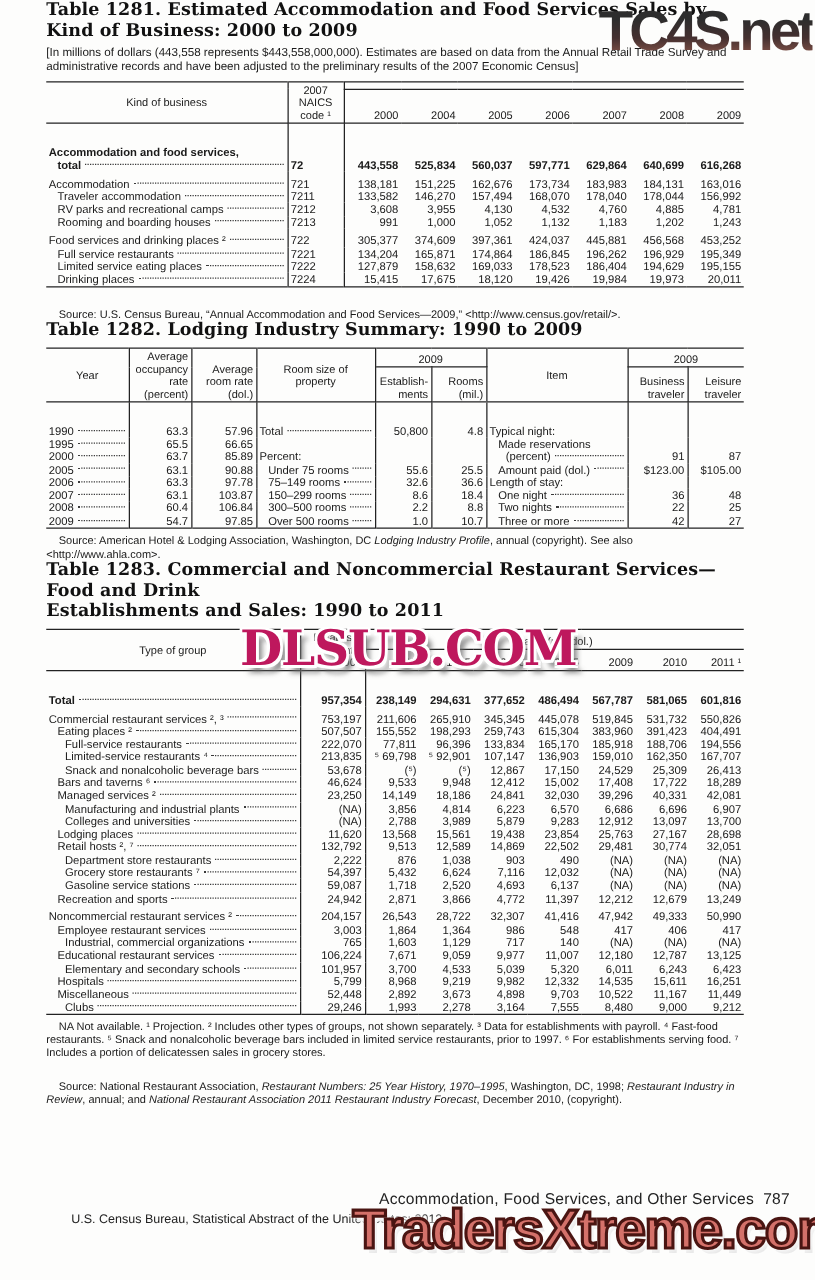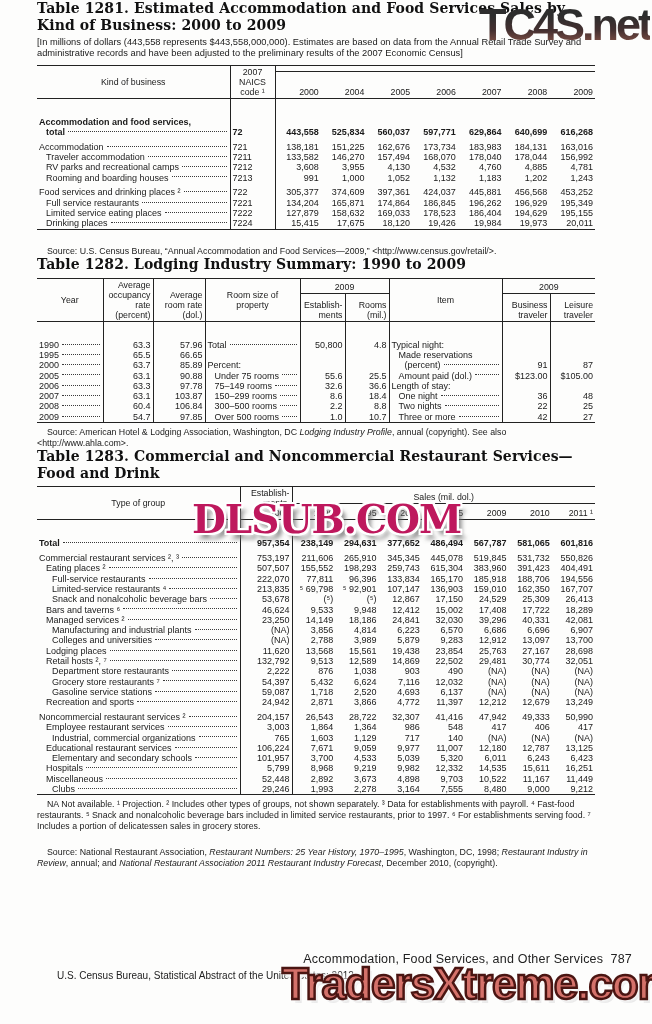--- a/index.html
+++ b/index.html
@@ -493,21 +493,21 @@
               </div>
             </td>
             <td class="num vr">42</td>
             <td class="num">27</td>
           </tr>
         </tbody>
     </table>
 
     <p class="fn"><span>Source: American Hotel &amp; Lodging Association, Washington, DC </span><span class="it">Lodging Industry Profile</span><span>, annual (copyright). See also &lt;http://www.ahla.com&gt;.</span></p>
 
-    <h2 class="ttl ttl3"><span>Table 1283. Commercial and Noncommercial Restaurant Services—Food and Drink</span><br></h2>
+    <h2 class="ttl ttl3"><span>Table 1283. Commercial and Noncommercial Restaurant Services—Food and Drink</span><br><span>Establishments and Sales: 1990 to 2011</span></h2>
 
     <table class="t">
       <colgroup>
           <col style="width:203px">
           <col style="width:52px">
           <col>
           <col>
           <col>
           <col>
           <col>

